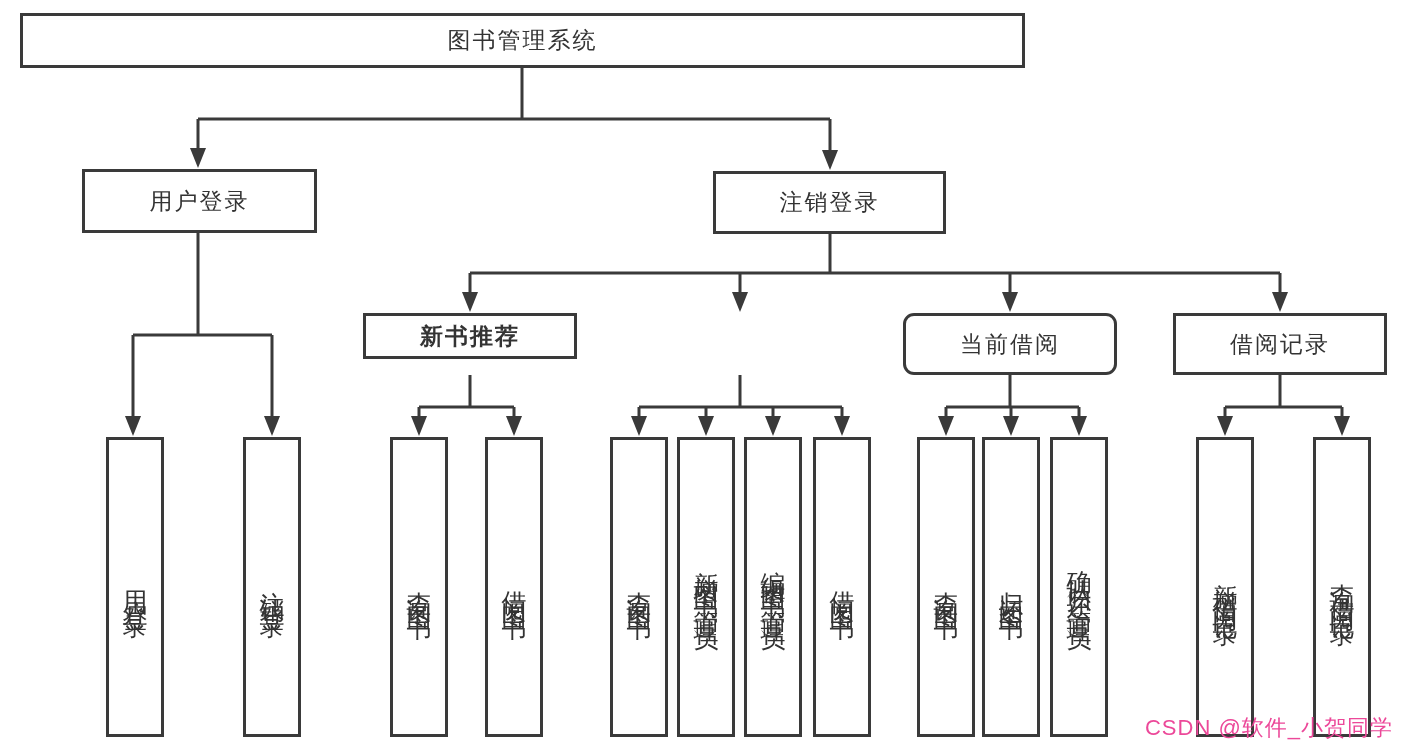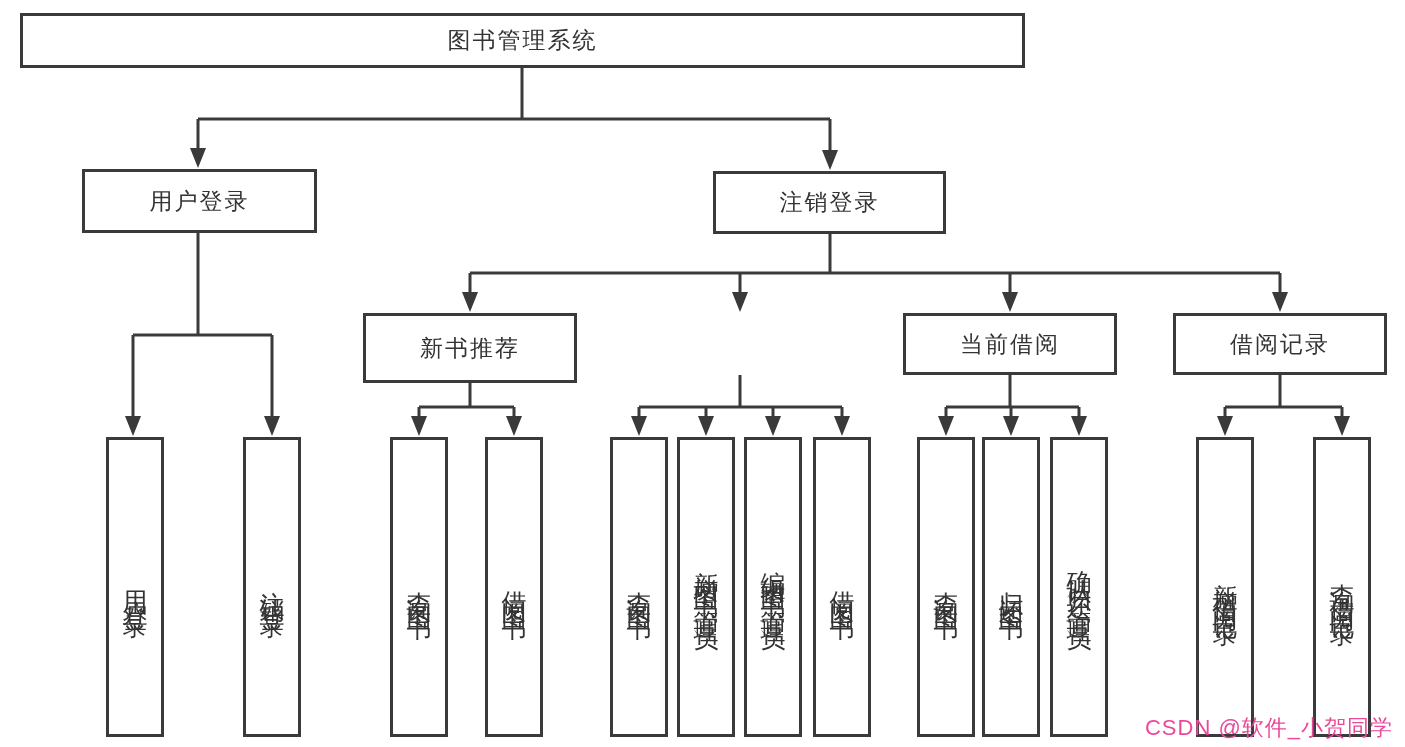--- a/index.html
+++ b/index.html
@@ -98,24 +98,24 @@
     <span>图书管理系统</span>
   </div>
 
   <div class="box h" style="left:82px; top:169px; width:235px; height:64px;">
     <span>用户登录</span>
   </div>
   <div class="box h" style="left:713px; top:171px; width:233px; height:63px;">
     <span>注销登录</span>
   </div>
 
-  <div class="box h" style="left:363px; top:313px; width:214px; height:70px;">
+  <div class="box h" style="left:363px; top:313px; width:214px; height:46px;font-weight:bold;">
     <span>新书推荐</span>
   </div>
-  <div class="box h" style="left:903px; top:313px; width:214px; height:62px;">
+  <div class="box h" style="left:903px; top:313px; width:214px; height:62px;border-radius:11px;">
     <span>当前借阅</span>
   </div>
   <div class="box h" style="left:1173px; top:313px; width:214px; height:62px;">
     <span>借阅记录</span>
   </div>
 
   <div class="box v" style="left:106px; top:437px; width:58px; height:300px;">
     <span>用户登录</span>
   </div>
   <div class="box v" style="left:243px; top:437px; width:58px; height:300px;">

